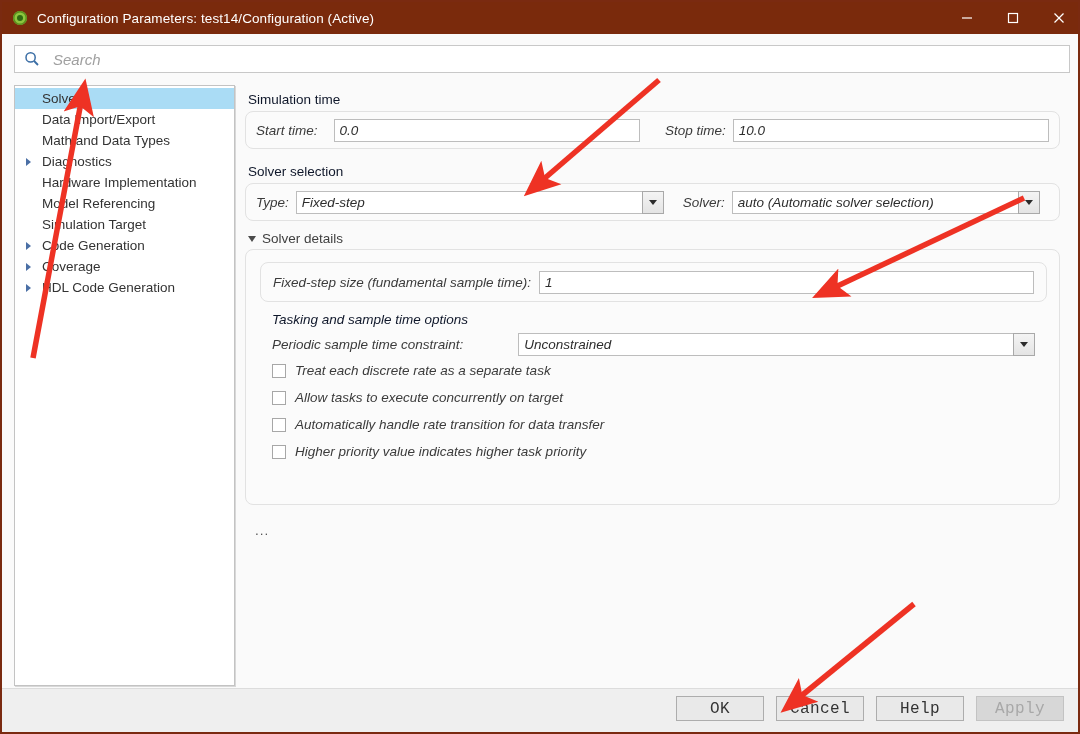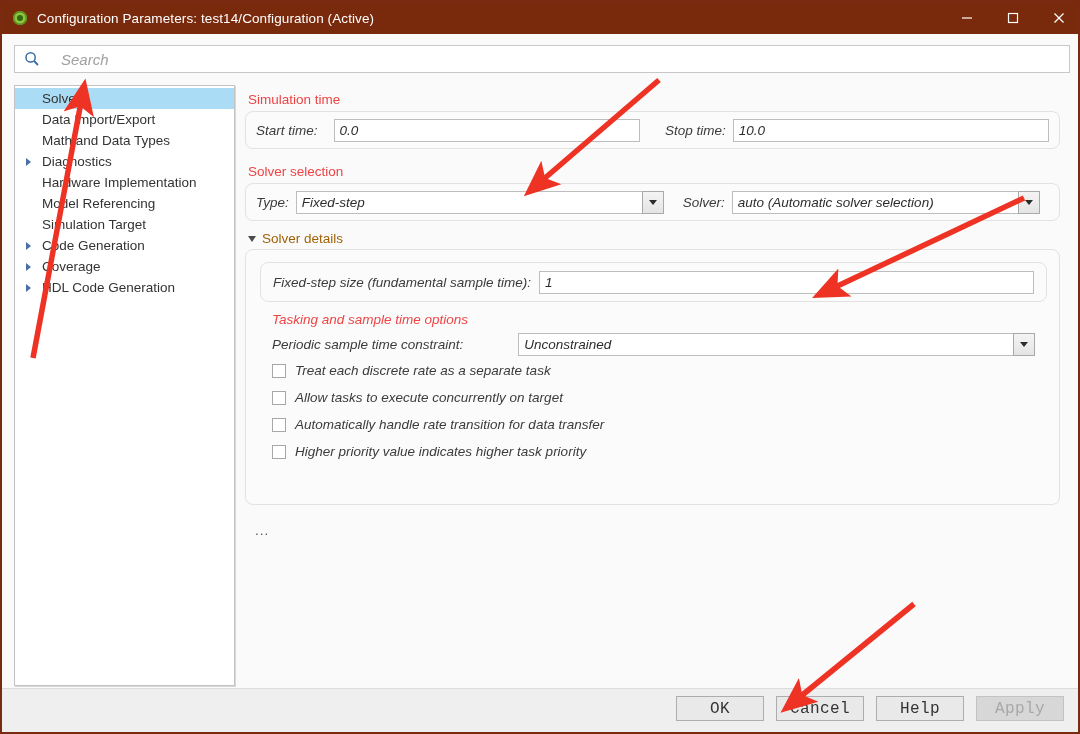--- a/index.html
+++ b/index.html
@@ -85,21 +85,21 @@
   }
   .search-icon {
     margin-left: 8px;
     width: 18px; height: 18px;
     display: flex; align-items: center; justify-content: center;
   }
   .search-placeholder {
     font-size: 15px;
     font-style: italic;
     color: #a0a0a0;
-    margin-left: 20px;
+    margin-left: 12px;
   }
 
   
   .tree-panel {
     position: absolute;
     left: 12px; top: 83px;
     width: 221px; height: 601px;
     box-sizing: border-box;
     background: #ffffff;
     border: 1px solid #c3c3c3;
@@ -138,21 +138,21 @@
   }
 
   
   .content {
     position: absolute;
     left: 243px; top: 83px;
     width: 825px; height: 601px;
   }
   .section-title {
     font-size: 13.5px;
-    color: #ef4444;
+    color: #0f172a;
     margin: 7px 0 4px 3px;
   }
   .group-box {
     box-sizing: border-box;
     border: 1px solid #e2e2e2;
     border-radius: 8px;
     background: #fbfbfb;
     font-style: italic;
   }
   .row {
@@ -210,21 +210,21 @@
     width: 0; height: 0;
     border-left: 4.5px solid transparent;
     border-right: 4.5px solid transparent;
     border-top: 5px solid #2b2b2b;
   }
 
   .disclosure {
     display: flex;
     align-items: center;
     font-size: 13.5px;
-    color: #a16207;
+    color: #404040;
     margin: 10px 0 3px 3px;
   }
   .disclosure .tri-open {
     width: 0; height: 0;
     border-left: 4.5px solid transparent;
     border-right: 4.5px solid transparent;
     border-top: 6px solid #4b4b4b;
     margin-right: 6px;
   }
 

